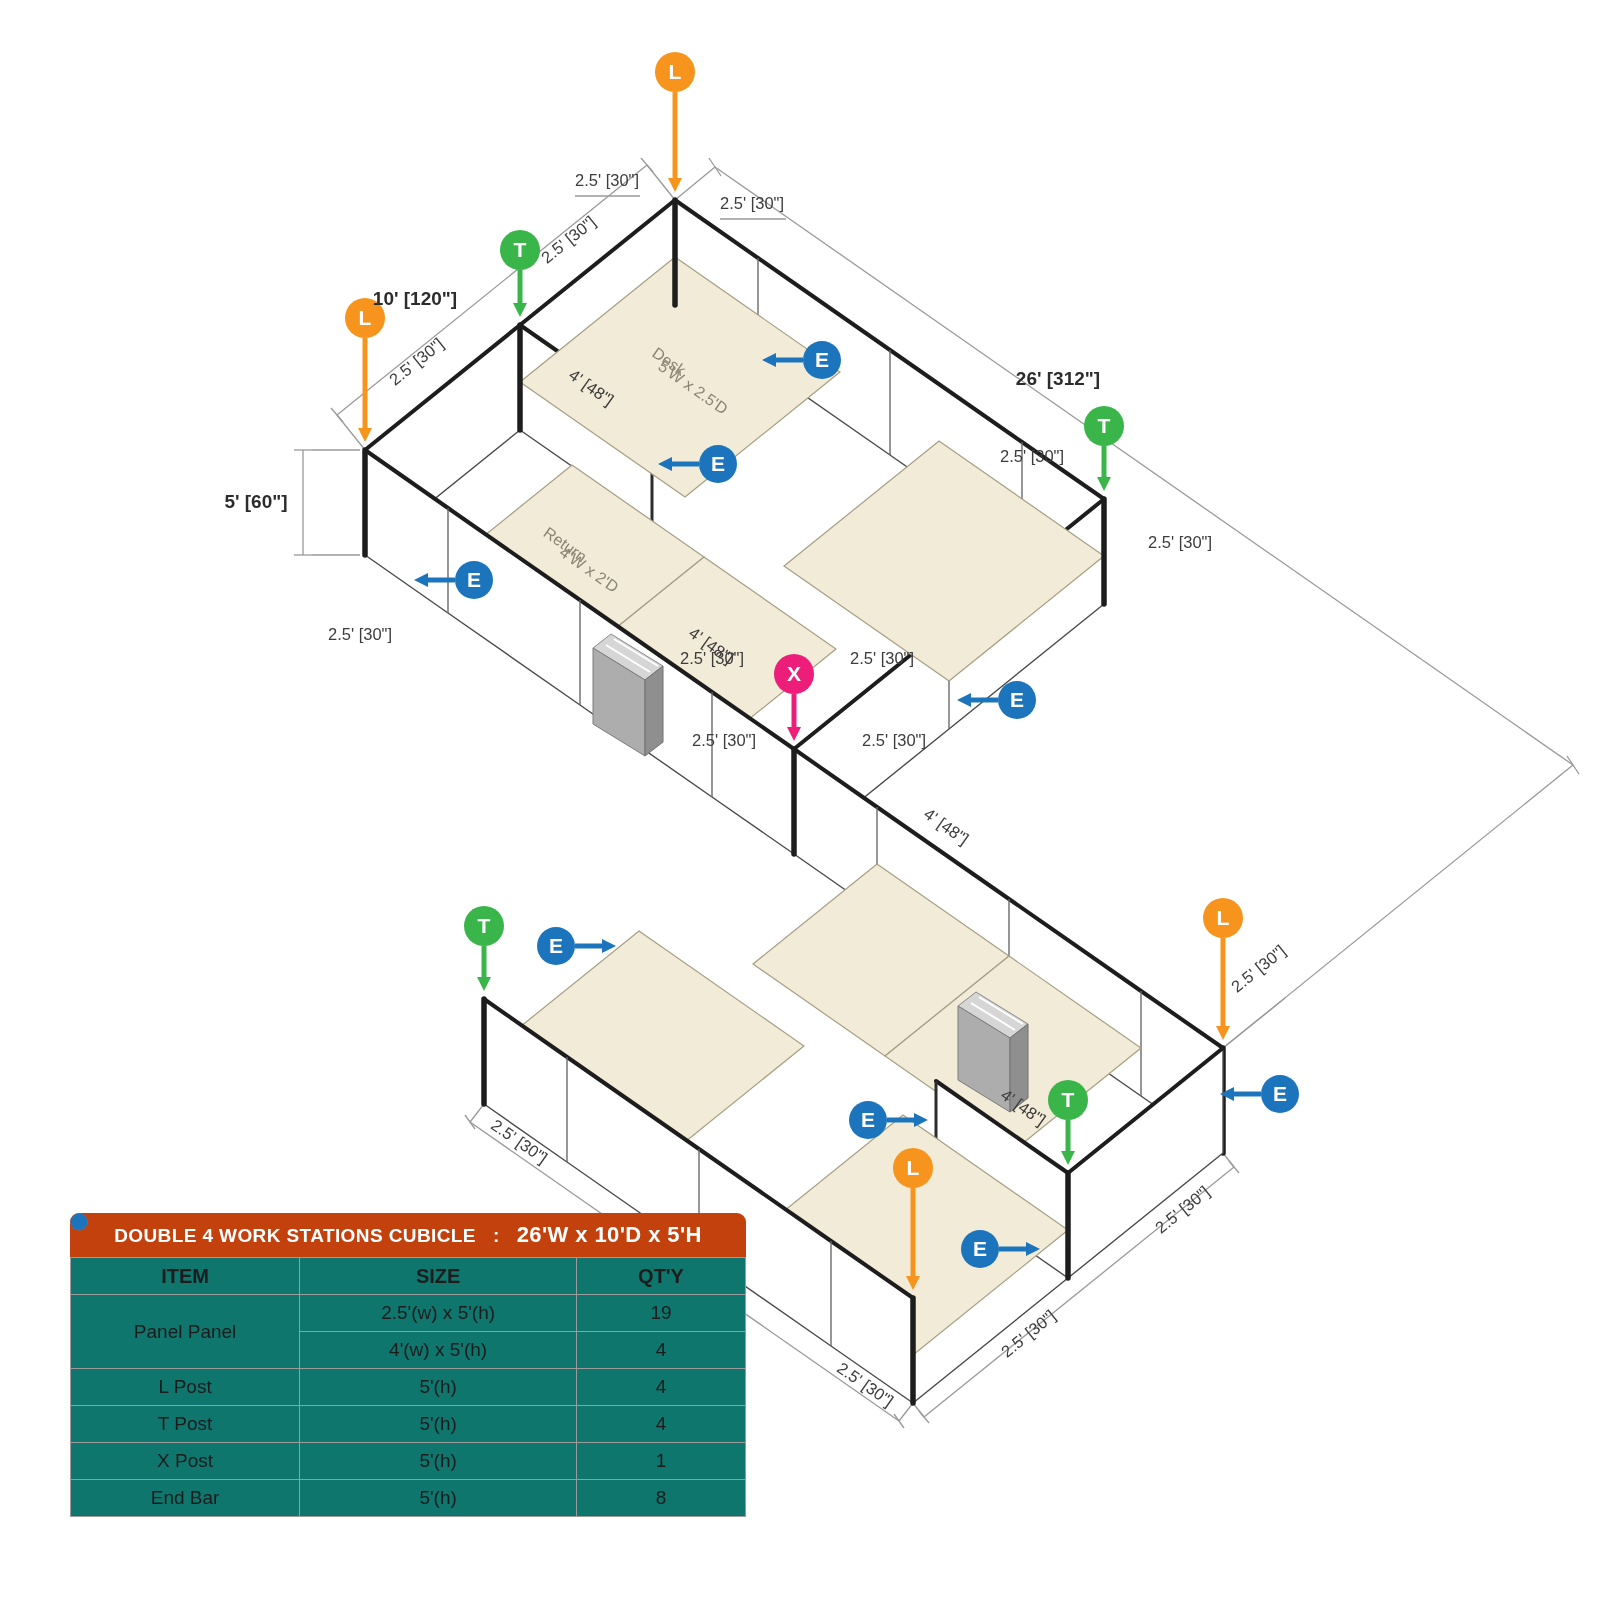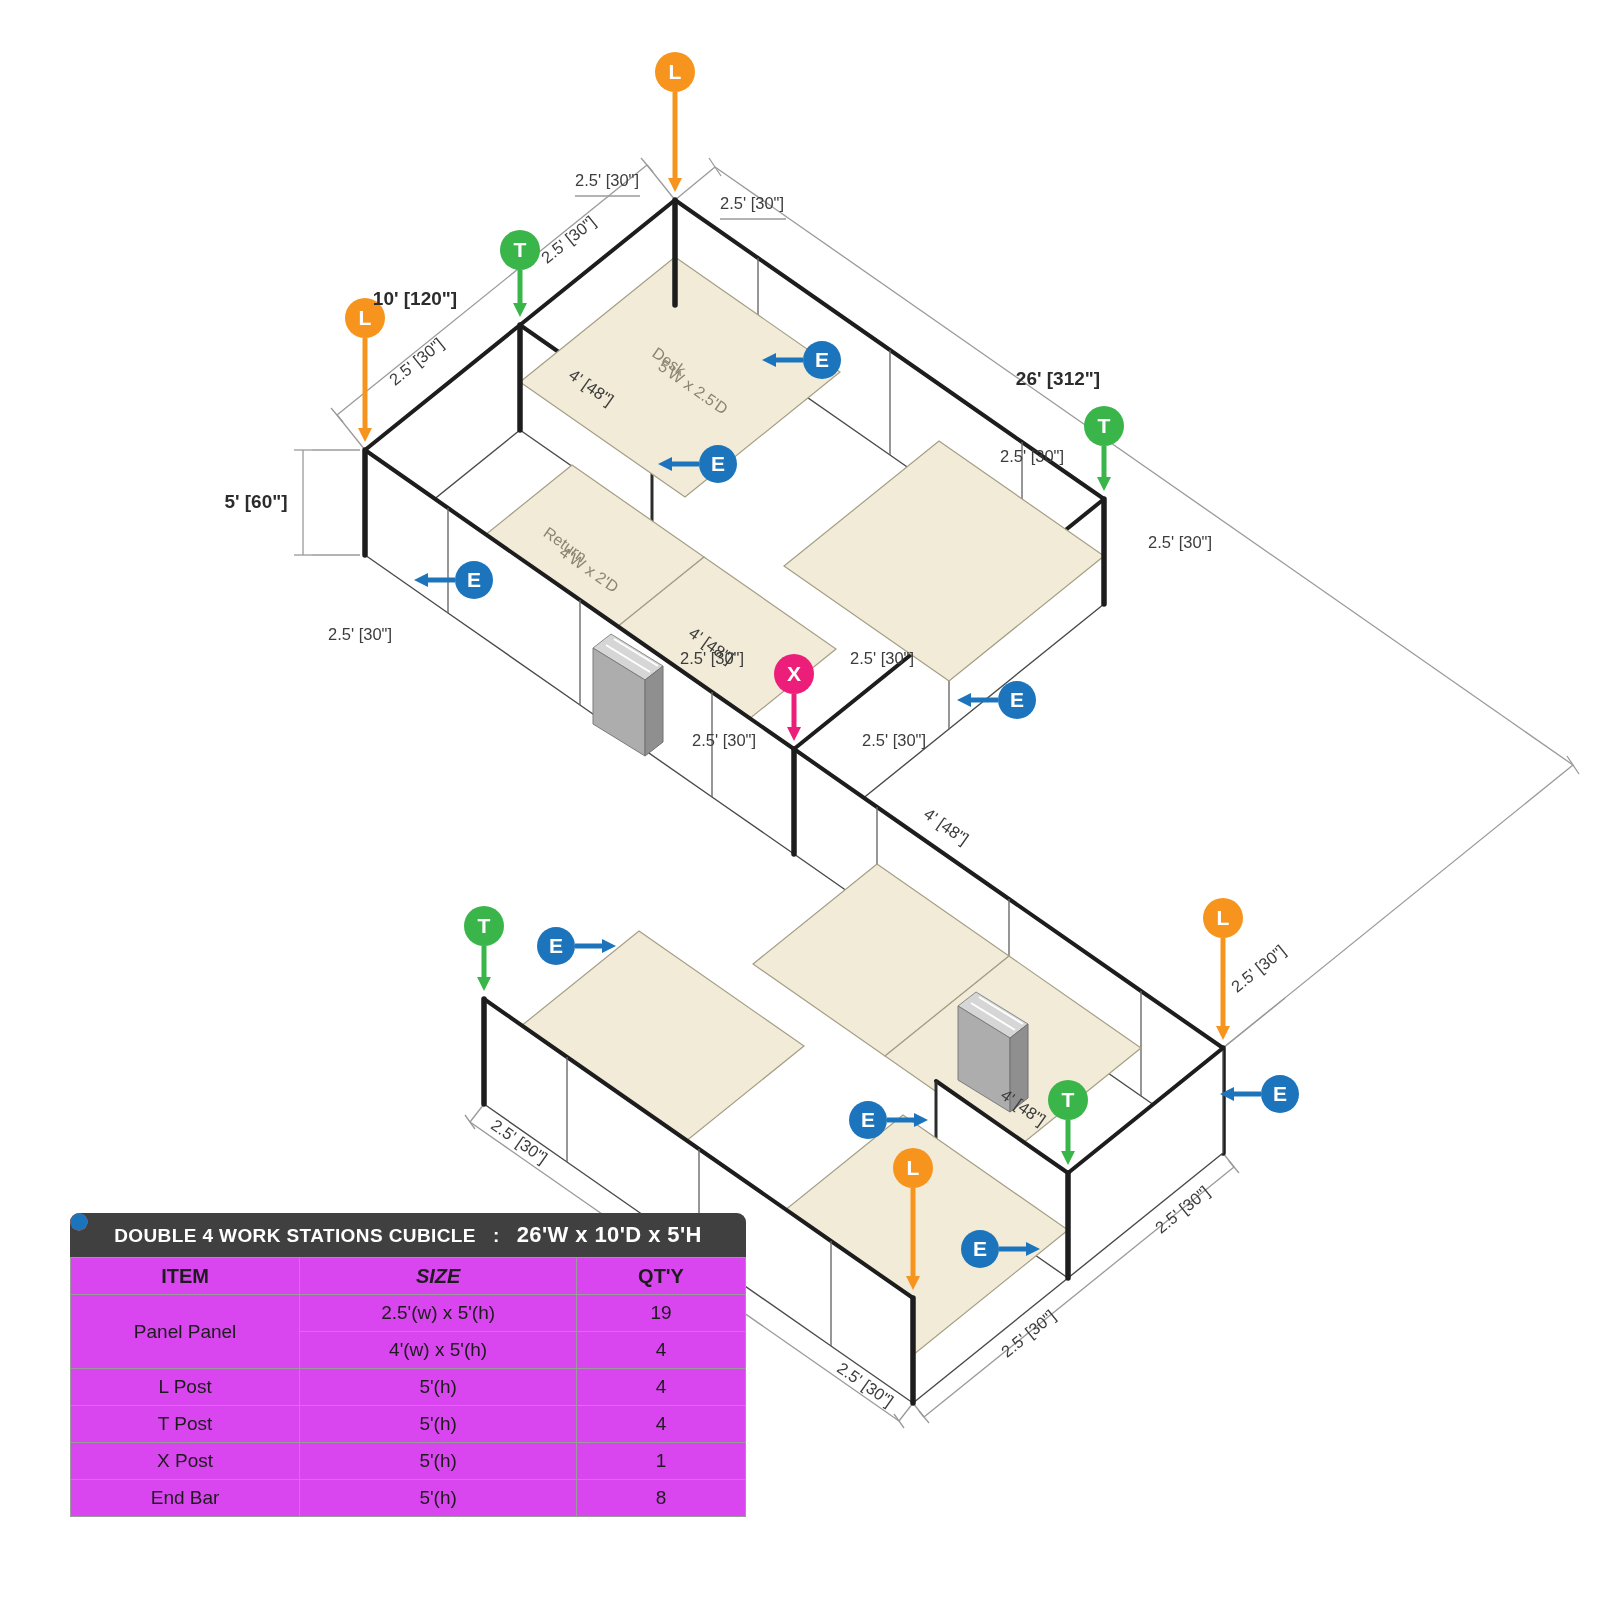--- a/index.html
+++ b/index.html
@@ -18,28 +18,28 @@
   .desklabel{font-size:16px;fill:#8a8473;text-anchor:middle;}
   .mletter{font-size:21px;font-weight:bold;fill:#ffffff;text-anchor:middle;}
   .arrow{stroke-width:5;fill:none;}
   .ped-front{fill:#adadad;stroke:#7c7c7c;stroke-width:1;}
   .ped-top{fill:#d6d6d6;stroke:#8a8a8a;stroke-width:1;}
   .ped-side{fill:#8f8f8f;stroke:#707070;stroke-width:1;}
   .ped-slot{stroke:#fff;stroke-width:2;}
 
   
   .spec-table{position:absolute;left:70px;top:1213px;width:676px;}
-  .spec-title{background:#404040;color:#fff;text-align:center;padding:9px 4px;
+  .spec-title{background:#c2410c;color:#fff;text-align:center;padding:9px 4px;
               border-radius:9px 9px 0 0;font-size:19px;font-weight:bold;letter-spacing:.4px;}
   .spec-title .dims{font-size:22px;}
-  .spec-table table{width:100%;border-collapse:collapse;background:#d946ef;}
+  .spec-table table{width:100%;border-collapse:collapse;background:#0f766e;}
   .spec-table th,.spec-table td{border:1.6px solid #9b9b9b;text-align:center;
         font-size:19px;color:#1c1c1c;height:34px;padding:1px 6px;}
   .spec-table th{font-weight:bold;font-size:20px;}
-  .col-item{width:230px;} .col-size{width:281px;font-style:italic;} .col-qty{width:165px;}
+  .col-item{width:230px;} .col-size{width:281px;} .col-qty{width:165px;}
   .item-cell{display:flex;justify-content:center;gap:14px;}
 </style>
 </head>
 <body>
 <div id="stage">
 
 <svg width="1600" height="1600" viewBox="0 0 1600 1600">
 
   <g>
     <line class="dimline" x1="715" y1="167" x2="1573" y2="765"></line>

